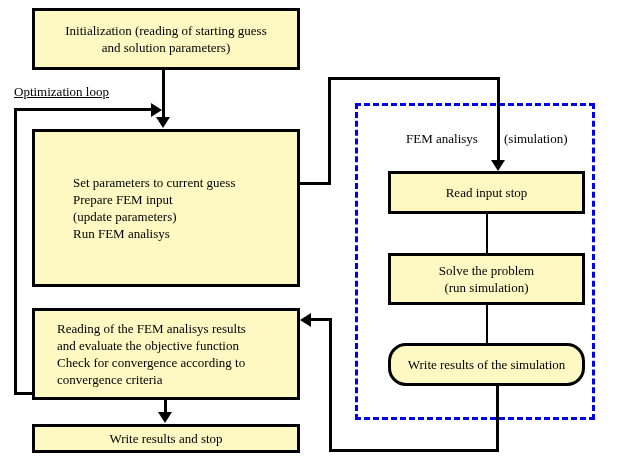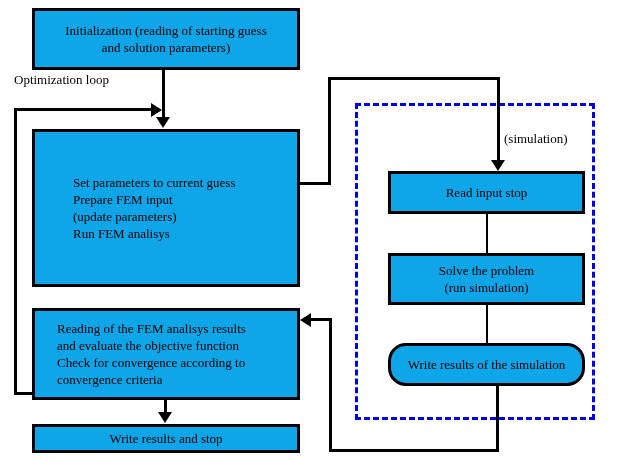--- a/index.html
+++ b/index.html
@@ -14,21 +14,21 @@
     position: relative;
     width: 620px;
     height: 460px;
     background: #ffffff;
     overflow: hidden;
   }
   .box {
     position: absolute;
     box-sizing: border-box;
     border: 3px solid #000000;
-    background: #0ea5e9;
+    background: #fef9c3;
     display: flex;
     flex-direction: column;
     justify-content: center;
     z-index: 5;
   }
   .box .line {
     display: block;
     white-space: pre;
     font-size: 13px;
     line-height: 17px;
@@ -108,20 +108,21 @@
     z-index: 3;
   }
 </style>
 </head>
 <body>
 
 <div id="canvas">
 
   <div class="dashed-group" style="left:355px; top:103px; width:240px; height:317px;"></div>
 
+  <div class="group-label" style="left:406px; top:131px;">FEM analisys</div>
   <div class="group-label" style="left:504px; top:131px;">(simulation)</div>
 
   <div class="box center pad-c" style="left:32px; top:8px; width:268px; height:62px;">
     <span class="line">Initialization (reading of starting guess</span>
     <span class="line">and solution parameters)</span>
   </div>
 
   <div class="box left-text" style="left:32px; top:129px; width:268px; height:158px;">
     <span class="line">Set parameters to current guess</span>
     <span class="line">Prepare FEM input</span>
@@ -149,21 +150,21 @@
     <span class="line">(run simulation)</span>
   </div>
 
   <div class="box center pad-c" style="left:388px; top:343px; width:197px; height:43px;border-radius:18px;">
     <span class="line">Write results of the simulation</span>
   </div>
 
   <div class="vline" style="left:162px; top:70px; height:48px;"></div>
   <div class="arrow-down" style="left:156px; top:117px;"></div>
 
-  <div class="loop-label" style="left:14px; top:72px;">Optimization loop</div>
+  <div class="loop-label" style="left:14px; top:84px;text-decoration:underline;">Optimization loop</div>
 
   <div class="hline" style="left:14px; top:392px; width:152px;"></div>
   <div class="vline" style="left:14px; top:108px; height:287px;"></div>
   <div class="hline" style="left:14px; top:108px; width:138px;"></div>
   <div class="arrow-right" style="left:151px; top:103px;"></div>
 
   <div class="vline" style="left:164px; top:368px; height:45px;"></div>
   <div class="arrow-down" style="left:158px; top:412px;"></div>
 
   <div class="hline" style="left:300px; top:182px; width:31px;"></div>

